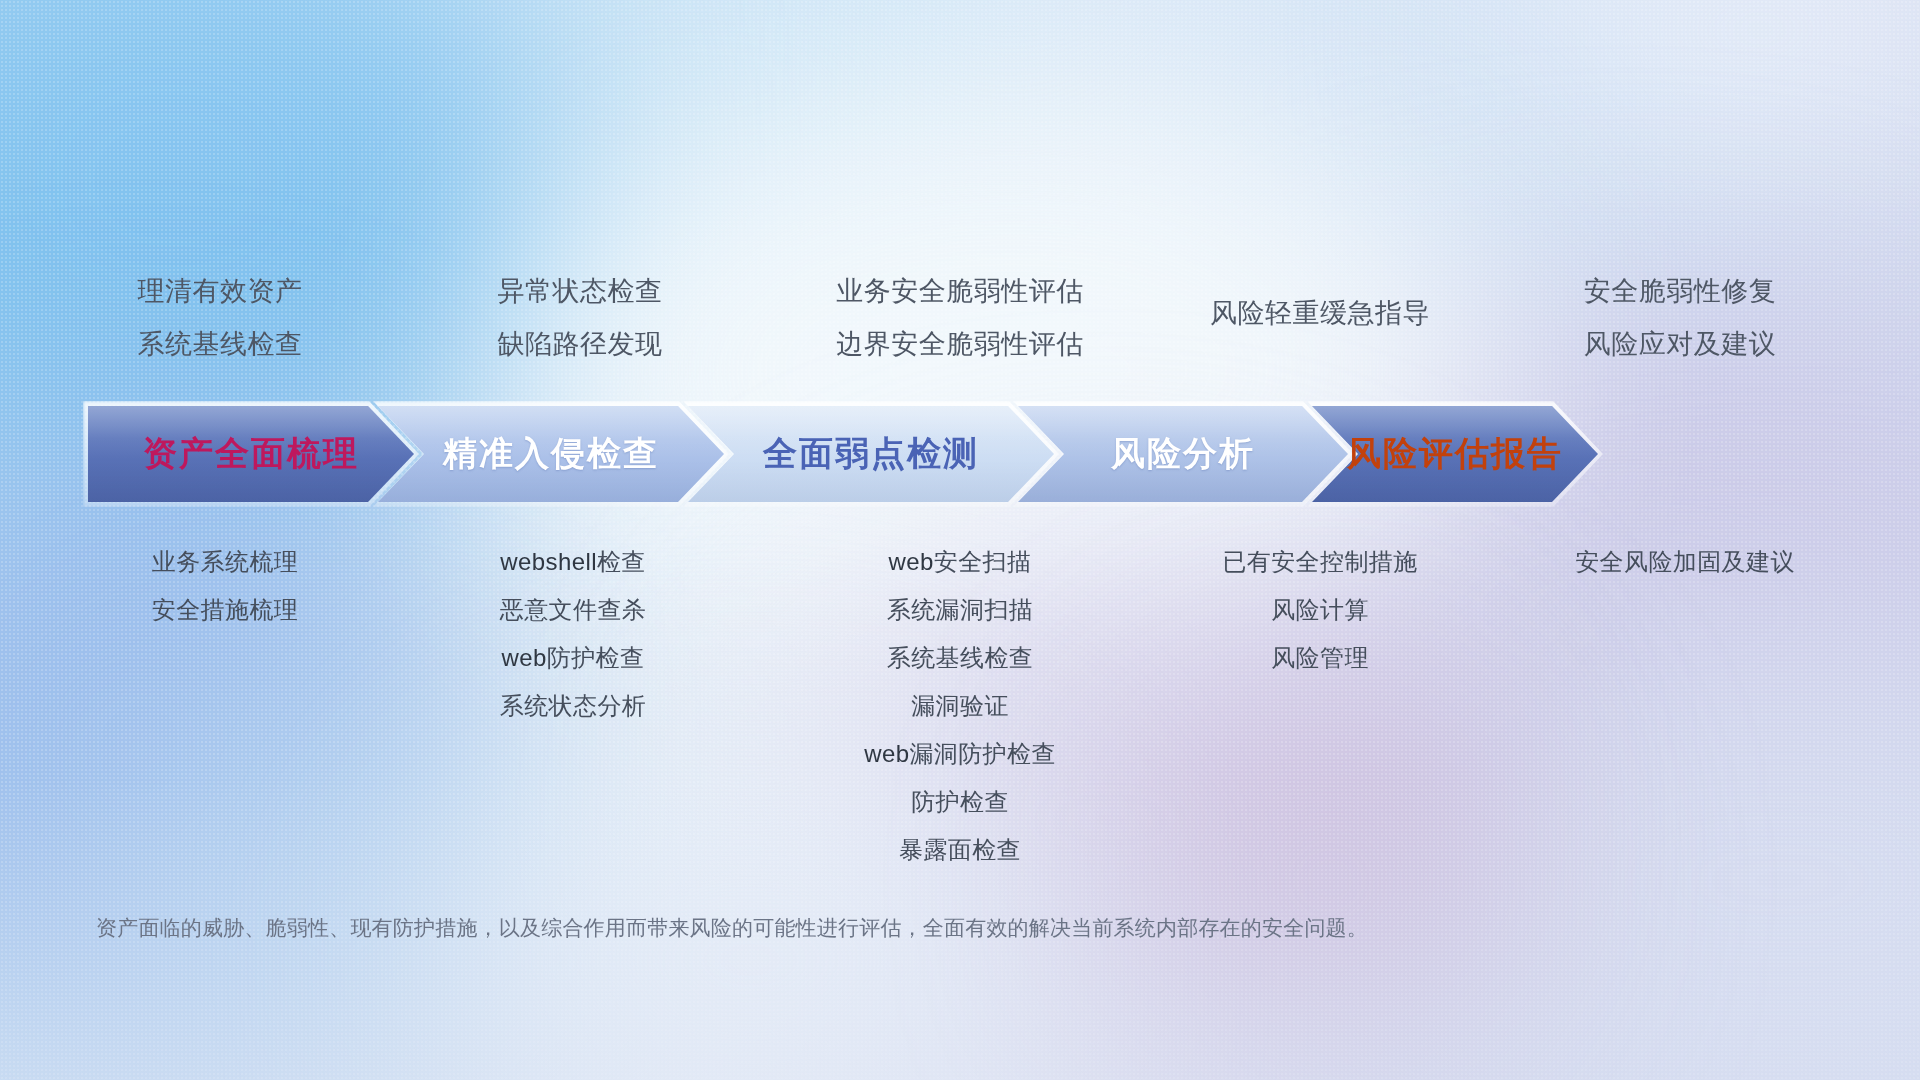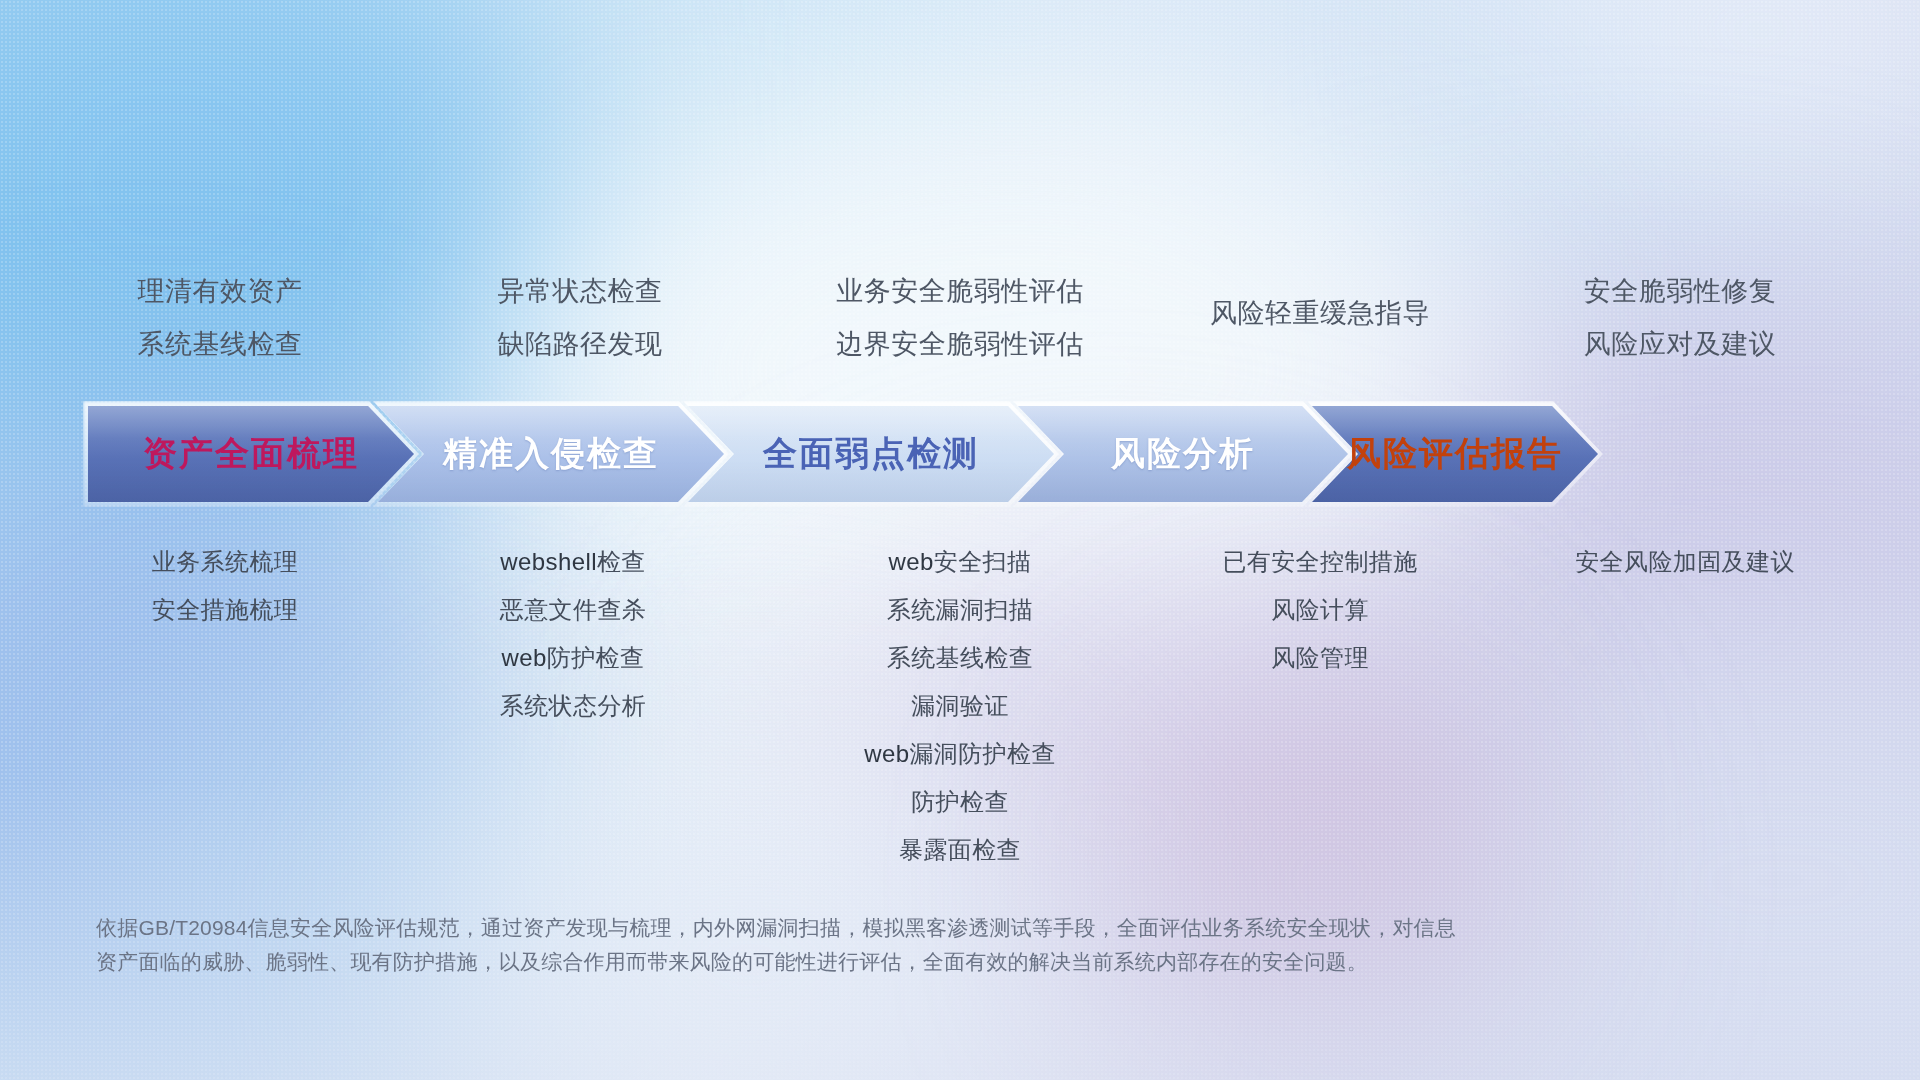--- a/index.html
+++ b/index.html
@@ -252,17 +252,16 @@
     </div>
   </div>
 
   <div class="col-bottom" style="left:1490px;top:512px;width:390px;">
     <div class="bot-line">
       <b></b><span>安全风险加固及建议</span>
     </div>
   </div>
 
   <div id="footer">
-    <div>依据GB/T20984信息安全风险评估规范，通过资产发现与梳理，内外网漏洞扫描，模拟黑客渗透测试等手段，全面评估业务系统安全现状，对信息</div>
     <div>资产面临的威胁、脆弱性、现有防护措施，以及综合作用而带来风险的可能性进行评估，全面有效的解决当前系统内部存在的安全问题。</div>
   </div>
 
 </div>
 
 </body></html>

